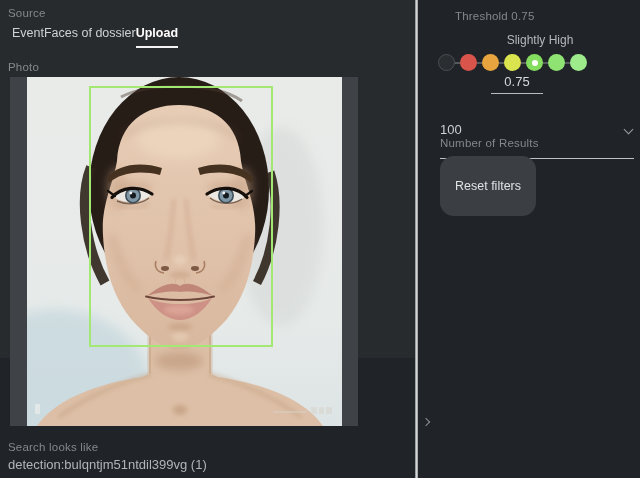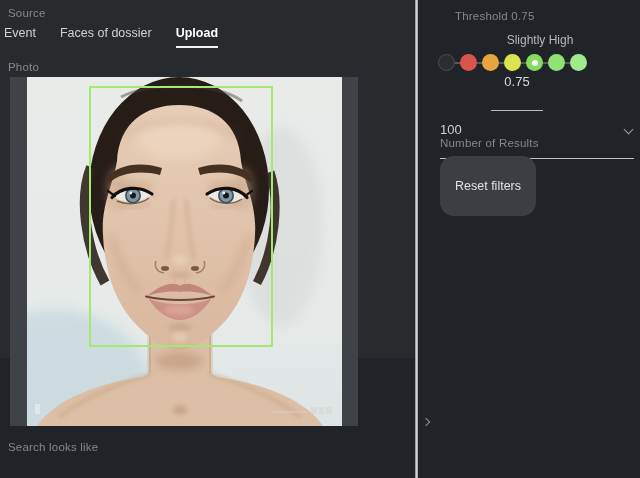--- a/index.html
+++ b/index.html
@@ -9,21 +9,21 @@
     background:#202327;
     position:relative;
     color:#d4d6d8;
     -webkit-font-smoothing:antialiased;
   }
   .abs { position:absolute; }
 
   
   .main-panel { left:0; top:0; width:415px; height:358px; background:#282b2e; }
   .section-label { font-size:11.5px; color:#84888b; letter-spacing:.2px; }
-  .tabs { left:4px; top:26px; display:flex; gap:24px; align-items:flex-start; }
+  .tabs { left:12px; top:26px; display:flex; align-items:flex-start; }
   .tab { font-size:12.5px; color:#cfd1d3; padding-bottom:6px; border-bottom:2px solid transparent; cursor:pointer; white-space:nowrap; }
   .tab.active { color:#ffffff; border-bottom-color:#f2f3f4; font-weight:bold; }
 
   .photo-frame { left:10px; top:77px; width:348px; height:349px; background:#3f4246; display:flex; justify-content:center; overflow:hidden; }
 
   .search-caption { left:8px; top:441px; }
   .detection-id { left:8px; top:457px; font-size:13px; color:#b2b5b8; }
 
   
   .divider { left:415px; top:0; width:3px; height:478px;
@@ -33,21 +33,21 @@
 
   
   .threshold-label { left:455px; top:10px; }
   .threshold-level { left:464px; top:33px; width:152px; text-align:center; font-size:12px; color:#b6b9bb; }
   .dots-track { left:438px; top:54px; display:flex; gap:5px; align-items:center; position:absolute; }
   .dots-track::before { content:""; position:absolute; left:6px; right:6px; top:8px; height:1.5px; background:#56595c; }
   .dot { width:17px; height:17px; border-radius:50%; position:relative; flex:0 0 auto; cursor:pointer; }
   .dot.empty { border:1.5px solid #4c4f52; }
   .dot.selected::after { content:""; position:absolute; left:50%; top:50%; width:6px; height:6px; margin:-3px 0 0 -3px; border-radius:50%; background:#ffffff; }
   .threshold-value { left:491px; top:74px; width:52px; text-align:center; font-size:13px; color:#d6d8da;
-    border:none; border-bottom:1.5px solid #b9bbbd; background:transparent; padding-bottom:21px; }
+    border:none; border-bottom:1.5px solid #b9bbbd; background:transparent; padding-bottom:4px; }
 
   .results-label { left:440px; top:109px;margin-top:28px; }
   .results-select { left:440px; top:122px; width:194px; display:flex; justify-content:space-between; align-items:center;
     border-bottom:1px solid #bfc1c3; padding-bottom:21px; cursor:pointer; }
   .results-value { font-size:13px; color:#ced0d2; }
   .chev-down { width:7px; height:7px; border-right:1.6px solid #9b9ea1; border-bottom:1.6px solid #9b9ea1; transform:rotate(45deg); margin-right:2px; }
 
   .reset-btn { left:440px; top:156px; background:#3b3f43; color:#e0e2e3; font-size:12.5px;
     border:none; border-radius:14px; padding:23px 15px; cursor:pointer; font-family:inherit; }
 </style>
@@ -167,20 +167,21 @@
         <rect x="284" y="330" width="6" height="7"></rect>
         <rect x="292" y="330" width="5" height="7"></rect>
         <rect x="299" y="330" width="6" height="7"></rect>
       </g>
 
       <rect x="63" y="10" width="182" height="259" fill="none" stroke-width="2" stroke="#a3e873"></rect>
     </svg>
   </div>
 
   <div class="abs section-label search-caption">Search looks like</div>
+  <div class="abs detection-id">detection:bulqntjm51ntdil399vg (1)</div>
 </div>
 
 <div class="abs divider"></div>
 <div class="abs collapse-handle">
   <span class="chev-right"></span>
 </div>
 
 <div>
 
   <div class="abs section-label threshold-label">Threshold 0.75</div>

